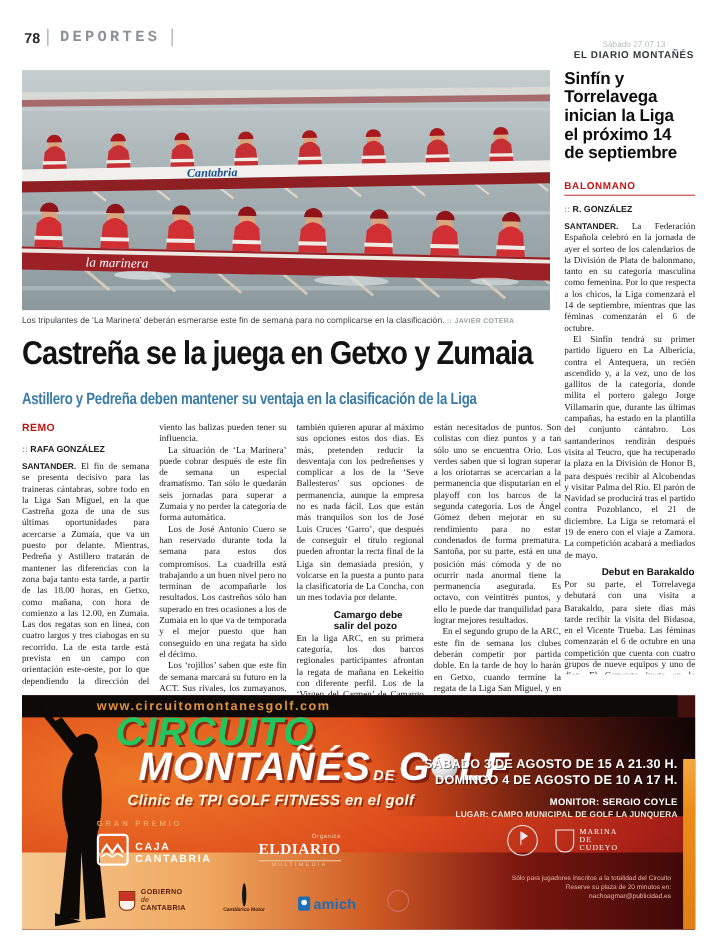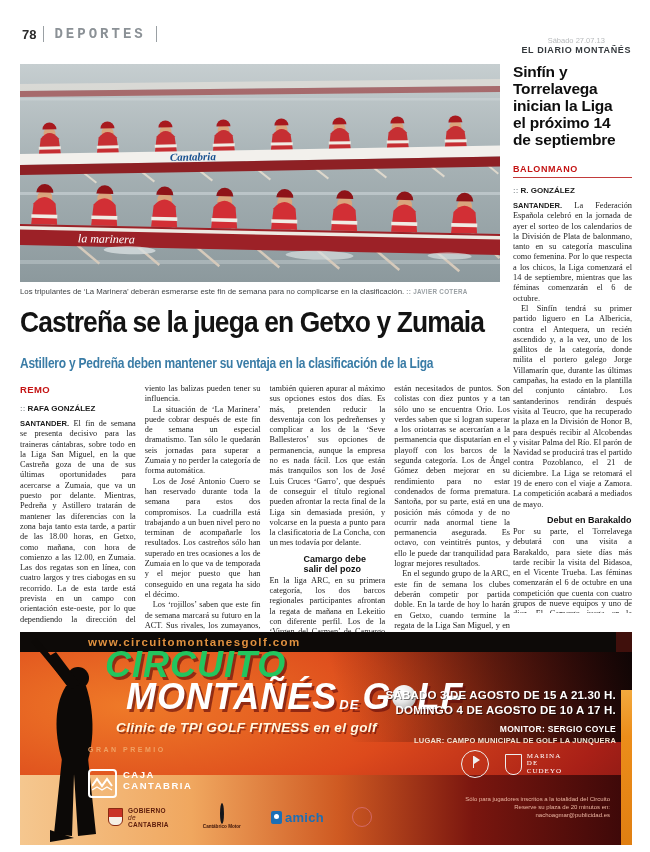--- a/index.html
+++ b/index.html
@@ -62,21 +62,21 @@
      font-size:36px;letter-spacing:1px;text-shadow:2.5px 2.5px 0 rgba(100,12,12,.65);}
   .ad-title2{position:absolute;left:106px;top:44px;color:#fff;font-weight:bold;font-style:italic;
      font-size:36px;letter-spacing:1px;text-shadow:2.5px 2.5px 0 rgba(100,12,12,.65);display:flex;align-items:baseline;}
   .ad-de{font-size:13px;margin:0 3px 0 2px;}
   .golfball{display:inline-block;width:24px;height:24px;border-radius:50%;align-self:center;margin:0 1px;
      background:radial-gradient(circle at 34% 28%, #ffffff 0%, #e8e8e8 45%, #b5b5b5 80%, #8f8f8f 100%);
      box-shadow:2px 2px 0 rgba(100,12,12,.65);}
   .ad-clinic{position:absolute;left:96px;top:88px;color:#fff7df;font-weight:bold;font-style:italic;
      font-size:13.5px;letter-spacing:.4px;text-shadow:1.5px 1.5px 0 rgba(90,10,10,.55);}
   .ad-granpremio{position:absolute;left:68px;top:114px;color:#f0a264;font-size:7px;letter-spacing:2.5px;font-weight:bold;}
-  .caja{position:absolute;left:68px;top:137px;display:flex;align-items:flex-start;}
+  .caja{position:absolute;left:68px;top:126px;display:flex;align-items:flex-end;}
   .caja-box{width:25px;height:25px;border:2px solid #fff;border-radius:4px;position:relative;margin-right:6px;}
   .caja-zig{position:absolute;left:2px;top:6px;}
   .caja-txt{color:#fff;font-weight:bold;font-size:9.5px;letter-spacing:1.5px;line-height:11px;}
   .eldiario{position:absolute;left:215px;top:126px;text-align:center;}
   .organiza{color:#f2c9a0;font-size:5.5px;letter-spacing:.5px;text-align:right;margin-bottom:1px;}
   .eldiario-main{color:#fff;font-family:"Liberation Serif",serif;font-weight:bold;font-size:14px;letter-spacing:.5px;}
   .eldiario-sub{color:#f2c9a0;font-size:4.8px;letter-spacing:2.2px;border-top:1px solid #f2c9a0;margin-top:1px;padding-top:1px;}
   .ad-sched{position:absolute;right:16px;top:56px;text-align:right;color:#fff;}
   .ad-sched-line{font-weight:bold;font-size:11.5px;letter-spacing:.2px;line-height:14.5px;text-shadow:1px 1px 0 rgba(0,0,0,.5);}
   .ad-monitor{font-weight:bold;font-size:8.5px;margin-top:7px;letter-spacing:.3px;text-align:right;}
@@ -84,21 +84,21 @@
   .ad-right-logos{position:absolute;right:70px;top:118px;display:flex;align-items:center;}
   .emblem-circle{width:26px;height:26px;border:1.6px solid #eee;border-radius:50%;position:relative;margin-right:16px;}
   .emblem-flag{position:absolute;left:11px;top:5px;width:1.5px;height:12px;background:#eee;}
   .emblem-flag:after{content:"";position:absolute;left:1.5px;top:0;border-top:4px solid transparent;border-bottom:4px solid transparent;border-left:6px solid #eee;}
   .marina{display:flex;align-items:center;}
   .marina-shield{width:15px;height:19px;border:1.5px solid #eee;border-radius:0 0 8px 8px;margin-right:5px;}
   .marina-txt{color:#fff;font-family:"Liberation Serif",serif;font-size:7px;line-height:7.5px;letter-spacing:1px;}
   .ad-fineprint{position:absolute;right:22px;bottom:26px;text-align:right;color:#eab4a0;font-size:6px;line-height:8px;}
   .ad-strip{position:absolute;right:0;top:58px;bottom:0;width:11px;
      background:linear-gradient(180deg,#f2a93e 0%,#ec8d1a 30%,#e07f12 100%);}
-  .ad-bleft-logos{position:absolute;left:88px;bottom:16px;display:flex;align-items:center;}
+  .ad-bleft-logos{position:absolute;left:88px;bottom:16px;display:flex;align-items:flex-end;}
   .gob{display:flex;align-items:center;margin-right:34px;}
   .gob-crest{width:13px;height:16px;border:1px solid #8a2b12;border-radius:0 0 6px 6px;
      background:linear-gradient(180deg,#c93326 0%,#c93326 48%,#f5f0e6 48%,#f5f0e6 100%);margin-right:5px;}
   .gob-txt{color:#5a1a0a;font-weight:bold;font-size:6.5px;line-height:7px;letter-spacing:.3px;}
   .gob-txt .gob-de{font-weight:normal;font-style:italic;}
   .bmw{text-align:center;margin-right:30px;}
   .bmw-roundel{width:17px;height:17px;border-radius:50%;border:2.5px solid #15161a;margin:0 auto;
      background:conic-gradient(#2a6bb5 0 90deg,#f2f2f2 90deg 180deg,#2a6bb5 180deg 270deg,#f2f2f2 270deg 360deg);}
   .bmw-sub{color:#3a1208;font-weight:bold;font-size:4.6px;margin-top:1px;}
   .amich{display:flex;align-items:center;margin-right:28px;}
@@ -281,20 +281,25 @@
         <svg class="caja-zig" width="21" height="14" viewBox="0 0 21 14">
           <polyline points="0,9 5,2 10,9 15,2 20,9" fill="none" stroke="#fff" stroke-width="2"></polyline>
           <polyline points="0,13 5,10 10,13 15,10 20,13" fill="none" stroke="#fff" stroke-width="1.4"></polyline>
         </svg>
       </span>
       <span class="caja-txt">
         <div>CAJA</div>
         <div>CANTABRIA</div>
       </span>
     </div>
+    <div class="eldiario">
+      <div class="organiza">Organiza</div>
+      <div class="eldiario-main">ELDIARIO</div>
+      <div class="eldiario-sub">MULTIMEDIA</div>
+    </div>
 
     <div class="ad-sched">
       <div class="ad-sched-line">SÁBADO 3 DE AGOSTO DE 15 A 21.30 H.</div>
       <div class="ad-sched-line">DOMINGO 4 DE AGOSTO DE 10 A 17 H.</div>
       <div class="ad-monitor">MONITOR: SERGIO COYLE</div>
       <div class="ad-venue">LUGAR: CAMPO MUNICIPAL DE GOLF LA JUNQUERA</div>
     </div>
 
     <div class="ad-right-logos">
       <span class="emblem-circle">

